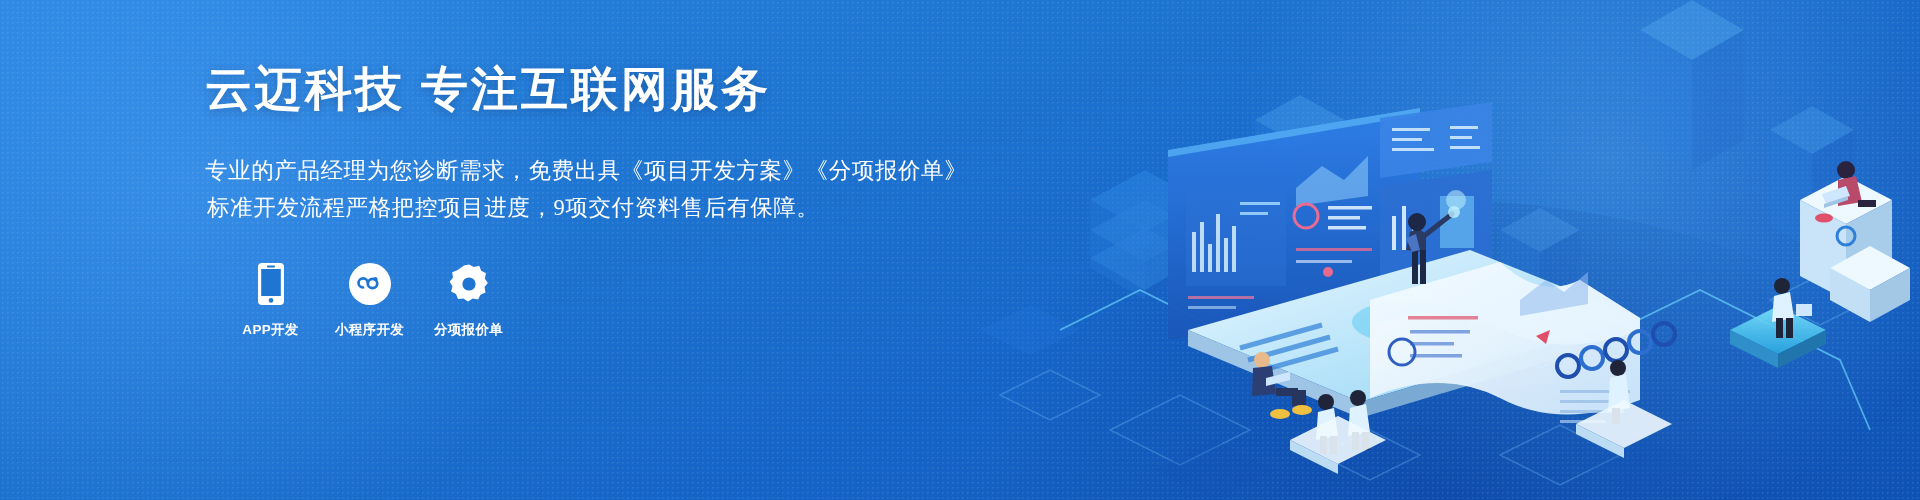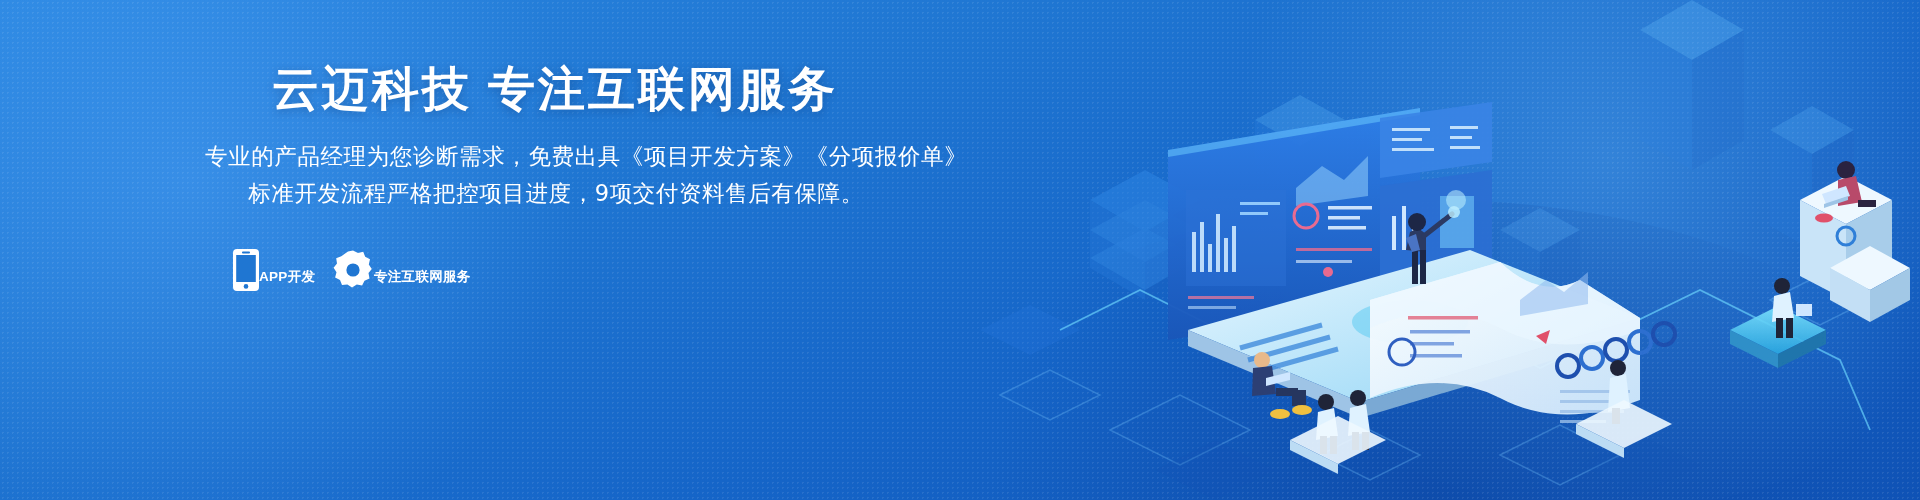--- a/index.html
+++ b/index.html
@@ -7,21 +7,20 @@
     width:1920px; height:500px;
     overflow:hidden;
     font-family:"Liberation Sans","DejaVu Sans",sans-serif;
   }
 
   .banner{
     position:relative;
     width:1920px; height:500px;
     background:linear-gradient(160deg,#2a86e0 0%,#1f76d2 32%,#1565c8 62%,#0f52b5 100%);
     overflow:hidden;
-    text-align:center;
   }
 
   
   .glow{ position:absolute; border-radius:50%; pointer-events:none; }
   .glow-a{ left:-260px; top:-200px; width:900px; height:760px;
            background:radial-gradient(circle,rgba(86,170,255,.40) 0%,rgba(86,170,255,0) 66%); }
   .glow-b{ right:-120px; top:-190px; width:860px; height:700px;
            background:radial-gradient(circle,rgba(120,200,255,.30) 0%,rgba(120,200,255,0) 68%); }
   .glow-c{ left:46%; bottom:-320px; width:1100px; height:620px;
            background:radial-gradient(circle,rgba(10,60,150,.45) 0%,rgba(10,60,150,0) 70%); }
@@ -35,32 +34,32 @@
 
   
   .copy{ position:absolute; left:205px; top:62px; width:700px; }
 
   .headline{
     font-size:47px; font-weight:bold; color:#ffffff;
     letter-spacing:3px; line-height:1.16; white-space:nowrap;
     text-shadow:0 2px 10px rgba(0,30,80,.28);
   }
   .sub{
-    margin-top:21px;
+    margin-top:35px;
     font-size:22.5px; color:#ffffff; line-height:1.65;
     letter-spacing:.6px; white-space:nowrap;
     font-family:"DejaVu Sans","Liberation Sans",sans-serif;
   }
   .sub-line{ display:block; }
-  .sub-line.l2{ padding-left:2px; }
+  .sub-line.l2{ padding-left:2px;font-family:Liberation Serif, serif; }
 
   
   .services{ display:flex; margin-top:36px; padding-left:28px; }
   .svc{
-    display:flex; flex-direction:row; align-items:center;
+    display:flex; flex-direction:column; align-items:center;
     width:75px; margin-right:24px;
   }
   .svc-ico{
     height:44px; width:46px;
     display:flex; align-items:center; justify-content:center;
     margin-bottom:15px;
   }
   .svc-ico svg{ display:block; fill:#ffffff; }
   .svc-label{
     font-size:13.5px; font-weight:bold; color:#ffffff;
@@ -330,29 +329,39 @@
           <svg width="26" height="42" viewBox="0 0 26 42">
             <rect x="0" y="0" width="26" height="42" rx="4" fill="#fff"></rect>
             <rect x="3.2" y="6" width="19.6" height="27" fill="#1f76d2"></rect>
             <rect x="9" y="2.6" width="8" height="1.8" rx=".9" fill="#1f76d2"></rect>
             <circle cx="13" cy="37.4" r="2.3" fill="#1f76d2"></circle>
           </svg>
         </span>
         <span class="svc-label">APP开发</span>
       </div>
 
+      <div class="svc">
+        <span class="svc-ico">
+          <svg width="42" height="42" viewBox="0 0 42 42">
+            <circle cx="21" cy="21" r="21" fill="#fff"></circle>
+            <path d="M14 24.5a4.6 4.6 0 1 1 4.7-4.6c0 3.1 2.1 5.2 4.9 5.2a4.6 4.6 0 1 0-4.6-4.6" fill="none" stroke="#1f76d2" stroke-width="2.7" stroke-linecap="round"></path>
+            <circle cx="26.4" cy="16.2" r="2.1" fill="#1f76d2"></circle>
+          </svg>
+        </span>
+        <span class="svc-label">小程序开发</span>
+      </div>
 
 
 
       <div class="svc">
         <span class="svc-ico">
           <svg width="42" height="42" viewBox="0 0 42 42">
             <path d="M21 1.5 26 4l5.2-1.2 2 5 4.8 2.4-1.2 5.3 3 4.4-3.3 4.2 1 5.4-5 2.2-2.4 4.9-5.3-1-4.8 2.8
                      -4.6-3-5.4.7-2-5.1-4.9-2.6 1.4-5.2-2.9-4.5 3.4-4.1-.8-5.4 5.1-2L16 2.6Z" fill="#fff"></path>
             <circle cx="21" cy="21" r="6.6" fill="#1f76d2"></circle>
           </svg>
         </span>
-        <span class="svc-label">专注互联网服务</span>
+        <span class="svc-label">分项报价单</span>
       </div>
 
     </div>
   </div>
 </div>
 
 </body></html>

